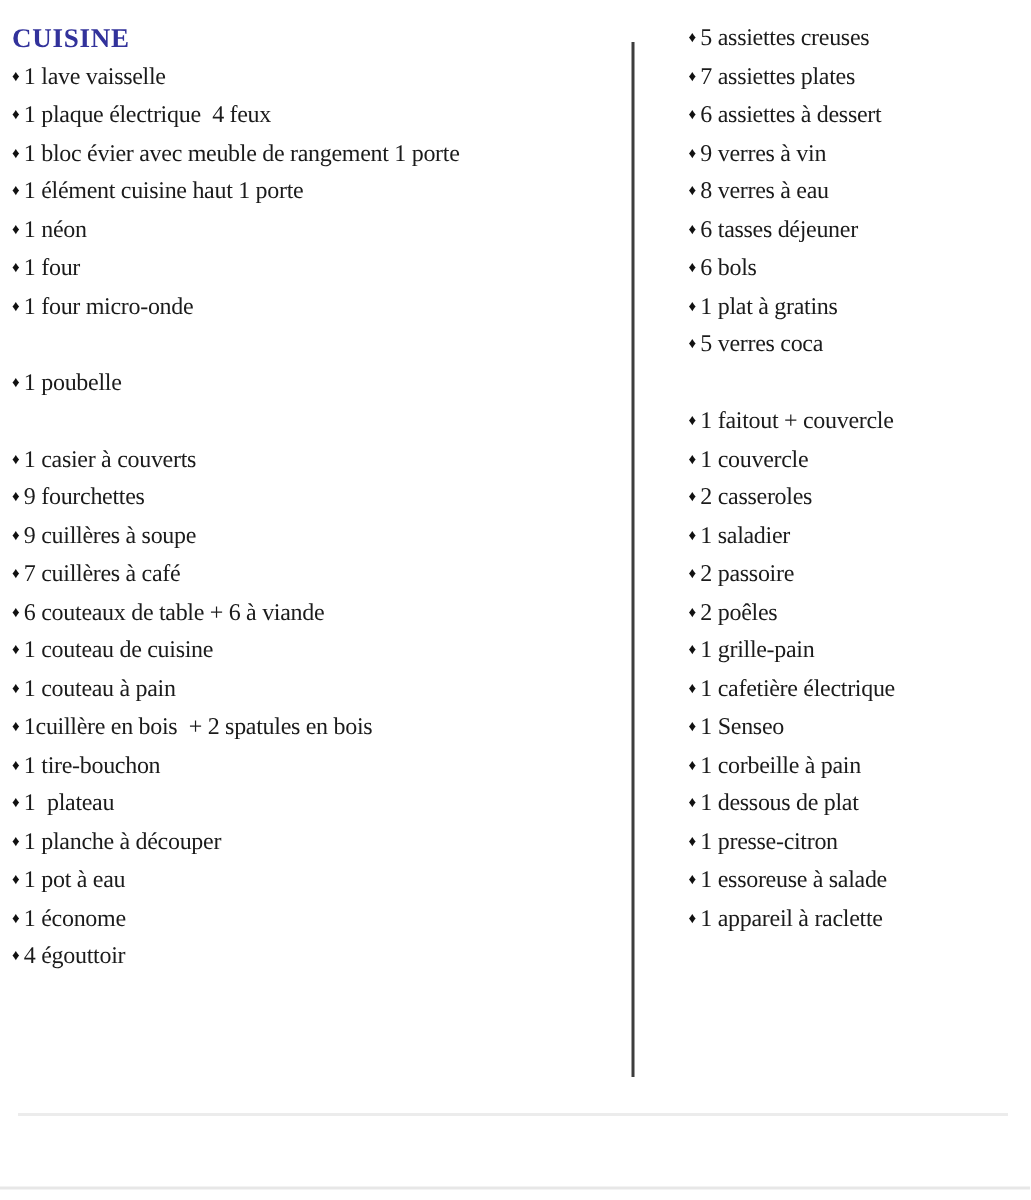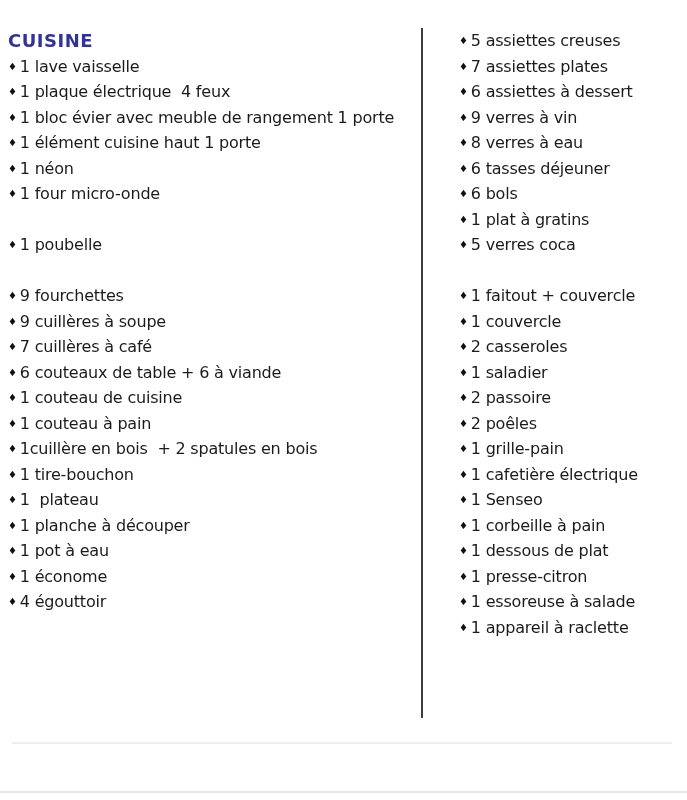--- a/index.html
+++ b/index.html
@@ -11,21 +11,22 @@
     position: relative;
     width: 687px;
     height: 800px;
     background: #ffffff;
     overflow: hidden;
     font-family: "DejaVu Sans", "Liberation Sans", sans-serif;
     color: #1b1b1b;
   }
   .col {
     position: absolute;
-    top: 28px;
+    top: 13px;
+    font-family: Liberation Serif, serif;
   }
   .col-left {
     left: 8px;
     width: 410px;
   }
   .col-right {
     left: 459px;
     width: 225px;
   }
   .title {
@@ -87,24 +88,26 @@
 <div class="page" style="color: rgb(27, 27, 27);">
 
   <div class="col col-left">
     <h1 class="title" style="color: rgb(50, 50, 155);">CUISINE</h1>
     <ul class="list">
         <li><span class="bullet">♦</span><span>1 lave vaisselle</span></li>
         <li><span class="bullet">♦</span><span>1 plaque électrique  4 feux</span></li>
         <li><span class="bullet">♦</span><span>1 bloc évier avec meuble de rangement 1 porte</span></li>
         <li><span class="bullet">♦</span><span>1 élément cuisine haut 1 porte</span></li>
         <li><span class="bullet">♦</span><span>1 néon</span></li>
+        <li><span class="bullet">♦</span><span>1 four</span></li>
         <li><span class="bullet">♦</span><span>1 four micro-onde</span></li>
         <li class="blank"></li>
         <li><span class="bullet">♦</span><span>1 poubelle</span></li>
         <li class="blank"></li>
+        <li><span class="bullet">♦</span><span>1 casier à couverts</span></li>
         <li><span class="bullet">♦</span><span>9 fourchettes</span></li>
         <li><span class="bullet">♦</span><span>9 cuillères à soupe</span></li>
         <li><span class="bullet">♦</span><span>7 cuillères à café</span></li>
         <li><span class="bullet">♦</span><span>6 couteaux de table + 6 à viande</span></li>
         <li><span class="bullet">♦</span><span>1 couteau de cuisine</span></li>
         <li><span class="bullet">♦</span><span>1 couteau à pain</span></li>
         <li><span class="bullet">♦</span><span>1cuillère en bois  + 2 spatules en bois</span></li>
         <li><span class="bullet">♦</span><span>1 tire-bouchon</span></li>
         <li><span class="bullet">♦</span><span>1  plateau</span></li>
         <li><span class="bullet">♦</span><span>1 planche à découper</span></li>

